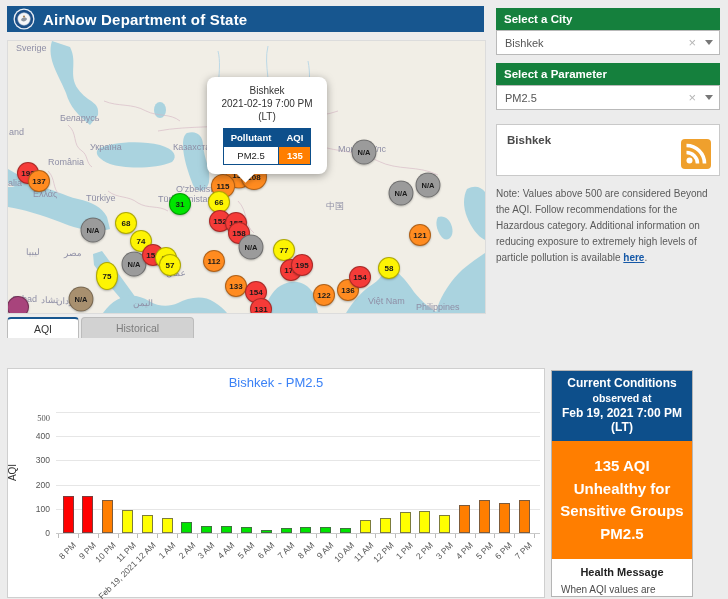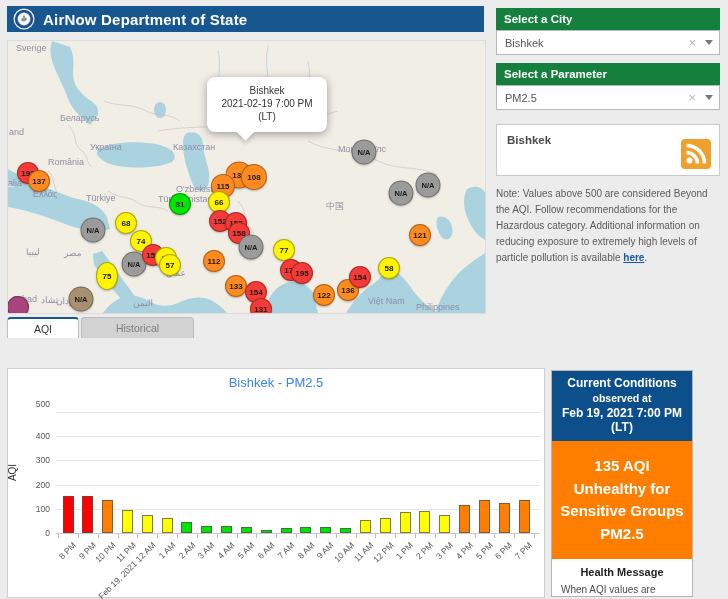--- a/index.html
+++ b/index.html
@@ -123,20 +123,32 @@
         <path d="M100,150 C110,158 120,154 130,162 C140,168 150,164 160,170"></path>
         <path d="M40,130 C48,138 44,148 52,154"></path>
       </g>
     </svg>
 
     <div class="popup">
       <div class="popup-tail"></div>
       <div class="popup-city">Bishkek</div>
       <div class="popup-date">2021-02-19 7:00 PM</div>
       <div class="popup-tz">(LT)</div>
+      <table class="popup-table">
+        <tbody>
+            <tr>
+          <th>Pollutant</th>
+          <th>AQI</th>
+        </tr>
+        <tr>
+          <td>PM2.5</td>
+          <td class="aqi-cell">135</td>
+        </tr>
+      </tbody>
+        </table>
     </div>
   <span class="map-label" style="left: 8px; top: 2px;">Sverige</span>
       <span class="map-label" style="left: 1px; top: 86px;">and</span>
       <span class="map-label" style="left: 52px; top: 72px;">Беларусь</span>
       <span class="map-label" style="left: 82px; top: 101px;">Україна</span>
       <span class="map-label" style="left: 40px; top: 116px;">România</span>
       <span class="map-label" style="left: 0px; top: 137px;">alia</span>
       <span class="map-label" style="left: 25px; top: 148px;">Ελλάς</span>
       <span class="map-label" style="left: 78px; top: 152px;">Türkiye</span>
       <span class="map-label" style="left: 165px; top: 101px;">Казахстан</span>
@@ -169,21 +181,21 @@
       <div class="marker" style="width: 26px; height: 26px; left: 246px; top: 136px; background: rgb(255, 139, 32);">108</div>
       <div class="marker" style="width: 24px; height: 24px; left: 215px; top: 145px; background: rgb(255, 139, 32);">115</div>
       <div class="marker" style="width: 22px; height: 22px; left: 211px; top: 161px; background: rgb(253, 244, 3);">66</div>
       <div class="marker" style="width: 22px; height: 22px; left: 212px; top: 180px; background: rgb(245, 59, 56);">152</div>
       <div class="marker" style="width: 22px; height: 22px; left: 228px; top: 182px; background: rgb(245, 59, 56);">157</div>
       <div class="marker" style="width: 22px; height: 22px; left: 231px; top: 192px; background: rgb(245, 59, 56);">158</div>
       <div class="marker" style="width: 25px; height: 25px; left: 243px; top: 206px; background: rgb(155, 155, 155); font-size: 7.5px;">N/A</div>
       <div class="marker" style="width: 22px; height: 22px; left: 276px; top: 209px; background: rgb(253, 244, 3);">77</div>
       <div class="marker" style="width: 22px; height: 22px; left: 206px; top: 220px; background: rgb(255, 139, 32);">112</div>
       <div class="marker" style="width: 22px; height: 22px; left: 283px; top: 229px; background: rgb(245, 59, 56);">171</div>
-      <div class="marker" style="width: 22px; height: 22px; left: 294px; top: 224px; background: rgb(245, 59, 56); margin-top: 8px;">195</div>
+      <div class="marker" style="width: 22px; height: 22px; left: 294px; top: 224px; background: rgb(245, 59, 56);">195</div>
       <div class="marker" style="width: 22px; height: 22px; left: 228px; top: 245px; background: rgb(255, 139, 32);">133</div>
       <div class="marker" style="width: 22px; height: 22px; left: 248px; top: 251px; background: rgb(245, 59, 56);">154</div>
       <div class="marker" style="width: 22px; height: 22px; left: 253px; top: 268px; background: rgb(245, 59, 56);">131</div>
       <div class="marker" style="width: 22px; height: 22px; left: 316px; top: 254px; background: rgb(255, 139, 32);">122</div>
       <div class="marker" style="width: 22px; height: 22px; left: 340px; top: 249px; background: rgb(255, 139, 32);">136</div>
       <div class="marker" style="width: 22px; height: 22px; left: 352px; top: 236px; background: rgb(245, 59, 56);">154</div>
       <div class="marker" style="width: 22px; height: 22px; left: 381px; top: 227px; background: rgb(253, 244, 3);">58</div>
       <div class="marker" style="width: 22px; height: 22px; left: 412px; top: 194px; background: rgb(255, 139, 32);">121</div>
       <div class="marker" style="width: 25px; height: 25px; left: 356px; top: 111px; background: rgb(155, 155, 155); font-size: 7.5px;">N/A</div>
       <div class="marker" style="width: 25px; height: 25px; left: 393px; top: 152px; background: rgb(155, 155, 155); font-size: 7.5px;">N/A</div>
@@ -239,21 +251,21 @@
         <div class="ytick" style="top: 159px;">0</div>
         <div class="gridline" style="top: 139.8px;"></div>
         <div class="ytick" style="top: 134.8px;">100</div>
         <div class="gridline" style="top: 115.6px;"></div>
         <div class="ytick" style="top: 110.6px;">200</div>
         <div class="gridline" style="top: 91.4px;"></div>
         <div class="ytick" style="top: 86.4px;">300</div>
         <div class="gridline" style="top: 67.2px;"></div>
         <div class="ytick" style="top: 62.2px;">400</div>
         <div class="gridline" style="top: 43px;"></div>
-        <div class="ytick" style="top: 30px;">500</div>
+        <div class="ytick" style="top: 44px; font-family: Liberation Serif, serif;">500</div>
         <div class="xtick" style="left: 50.085px; top: 165px;"></div>
         <div class="xtick" style="left: 69.915px; top: 165px;"></div>
         <div class="xtick" style="left: 89.745px; top: 165px;"></div>
         <div class="xtick" style="left: 109.575px; top: 165px;"></div>
         <div class="xtick" style="left: 129.405px; top: 165px;"></div>
         <div class="xtick" style="left: 149.235px; top: 165px;"></div>
         <div class="xtick" style="left: 169.065px; top: 165px;"></div>
         <div class="xtick" style="left: 188.895px; top: 165px;"></div>
         <div class="xtick" style="left: 208.725px; top: 165px;"></div>
         <div class="xtick" style="left: 228.555px; top: 165px;"></div>

